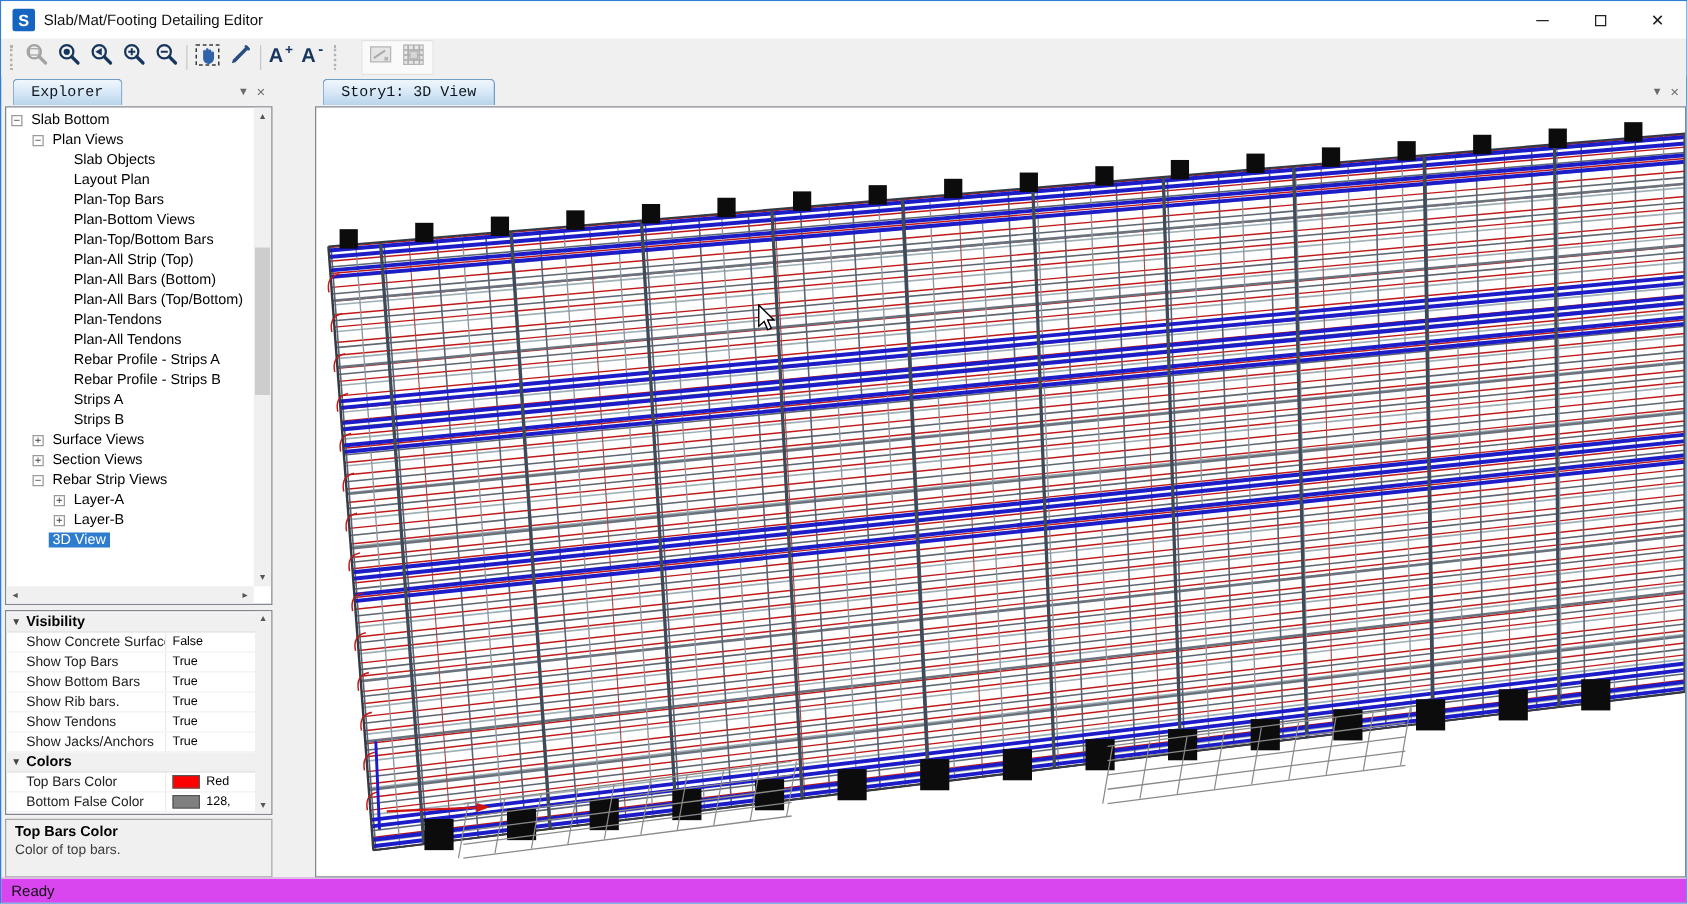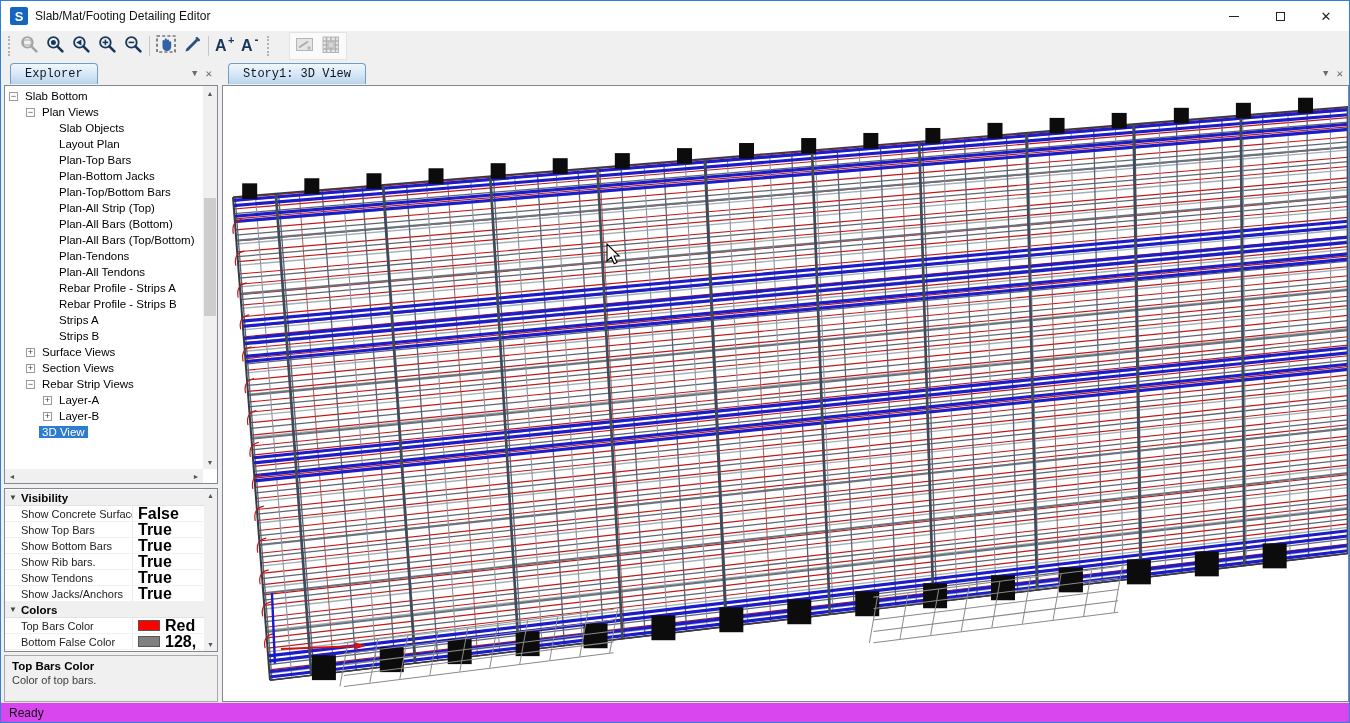--- a/index.html
+++ b/index.html
@@ -25,21 +25,21 @@
   .tb-btn { width:26px; height:26px; display:flex; align-items:center; justify-content:center; }
   .tb-btn.disabled { opacity:.95; }
   .tb-sep { width:1px; height:20px; background:#c8c8c8; margin:0 3px; }
   .tb-gap { width:14px; }
   .tb-raised { display:flex; align-items:center; background:#fafafa; border:1px solid #e3e3e3; height:28px; padding:0 2px; }
 
   
   .content { flex:1 1 auto; display:flex; min-height:0; padding:1px 0 0 3px; }
   .left-col { width:214px; flex:0 0 auto; display:flex; flex-direction:column; min-height:0; }
   .v-split { width:4px; flex:0 0 auto; }
-  .main-col { flex:1 1 auto; display:flex; flex-direction:column; min-width:0; }
+  .main-col { flex:1 1 auto; display:flex; flex-direction:column; min-width:0;margin-left:30px; }
 
   .tabstrip { height:23px; display:flex; align-items:center; flex:0 0 auto; position:relative;font-family:Liberation Mono, monospace; }
   .tab { height:21px; margin-left:6px; padding:0 14px; display:flex; align-items:center; font-size:12px; color:#10161d;
          background:linear-gradient(180deg,#f0f7fd 0%,#d4e6f6 55%,#b9d4ec 100%);
          border:1px solid #6f9dc6; border-bottom:none; border-radius:4px 4px 0 0; }
   .tabstrip-tail { flex:1; display:flex; align-items:center; justify-content:flex-end; padding-right:6px; gap:8px; }
   .tab-caret { font-size:9px; color:#6a6a6a; }
   .tab-close { font-size:11px; color:#6a6a6a; }
 
   .tree-panel { flex:1 1 auto; border:1px solid #828790; background:#fff; position:relative; overflow:hidden; min-height:0; }
@@ -61,21 +61,21 @@
 
   .prop-panel { height:164px; flex:0 0 auto; border:1px solid #828790; background:#fff; position:relative; overflow:hidden; }
   .prop-rows { position:absolute; left:0; top:1px; right:13px; }
   .prop-section { height:16px; display:flex; align-items:center; background:#f0f0f0; border-bottom:1px solid #e2e2e2; }
   .prop-chev { width:16px; text-align:center; font-size:8px; color:#444; }
   .prop-section-title { font-weight:bold; font-size:11.5px; color:#000; }
   .prop-row { height:16px; display:flex; align-items:center; border-bottom:1px solid #f1f1f1; }
   .prop-label { width:128px; padding-left:16px; font-size:11px; color:#222; white-space:nowrap; overflow:hidden; border-right:1px solid #ececec; align-self:stretch; display:flex; align-items:center; }
   .prop-val-wrap { flex:1; display:flex; align-items:center; padding-left:5px; gap:5px; overflow:hidden; }
   .prop-swatch { width:22px; height:11px; border:1px solid #555; flex:0 0 auto; }
-  .prop-value { font-size:16px; font-weight:bold; color:#000; white-space:nowrap; }
+  .prop-value { font-size:10px; font-weight:normal; color:#000; white-space:nowrap; }
   .prop-scroll { position:absolute; right:0; top:0; bottom:0; width:13px; background:#f0f0f0; display:flex; flex-direction:column; justify-content:space-between; }
   .prop-scroll .arr { height:13px; display:flex; align-items:center; justify-content:center; font-size:7px; color:#555; }
 
   .desc-panel { height:47px; flex:0 0 auto; margin-top:3px; border:1px solid #a8a8a8; background:#f0f0f0; padding:4px 7px; }
   .desc-title { font-size:11.5px; font-weight:bold; color:#000; }
   .desc-text { font-size:11px; color:#3c3c3c; margin-top:2px; }
 
   .canvas-panel { flex:1 1 auto; border:1px solid #828790; background:#fff; position:relative; overflow:hidden; min-height:0; }
   .canvas-panel svg { display:block; width:100%; height:100%; }
 
@@ -235,21 +235,21 @@
 
   <div class="tree-row">
     <span class="tree-indent" style="width: 38px;"></span>
     <span class="tree-exp hidden"></span>
     <span class="tree-label">Plan-Top Bars</span>
   </div>
 
   <div class="tree-row">
     <span class="tree-indent" style="width: 38px;"></span>
     <span class="tree-exp hidden"></span>
-    <span class="tree-label">Plan-Bottom Jacks</span>
+    <span class="tree-label">Plan-Bottom Views</span>
   </div>
 
   <div class="tree-row">
     <span class="tree-indent" style="width: 38px;"></span>
     <span class="tree-exp hidden"></span>
     <span class="tree-label">Plan-Top/Bottom Bars</span>
   </div>
 
   <div class="tree-row">
     <span class="tree-indent" style="width: 38px;"></span>

